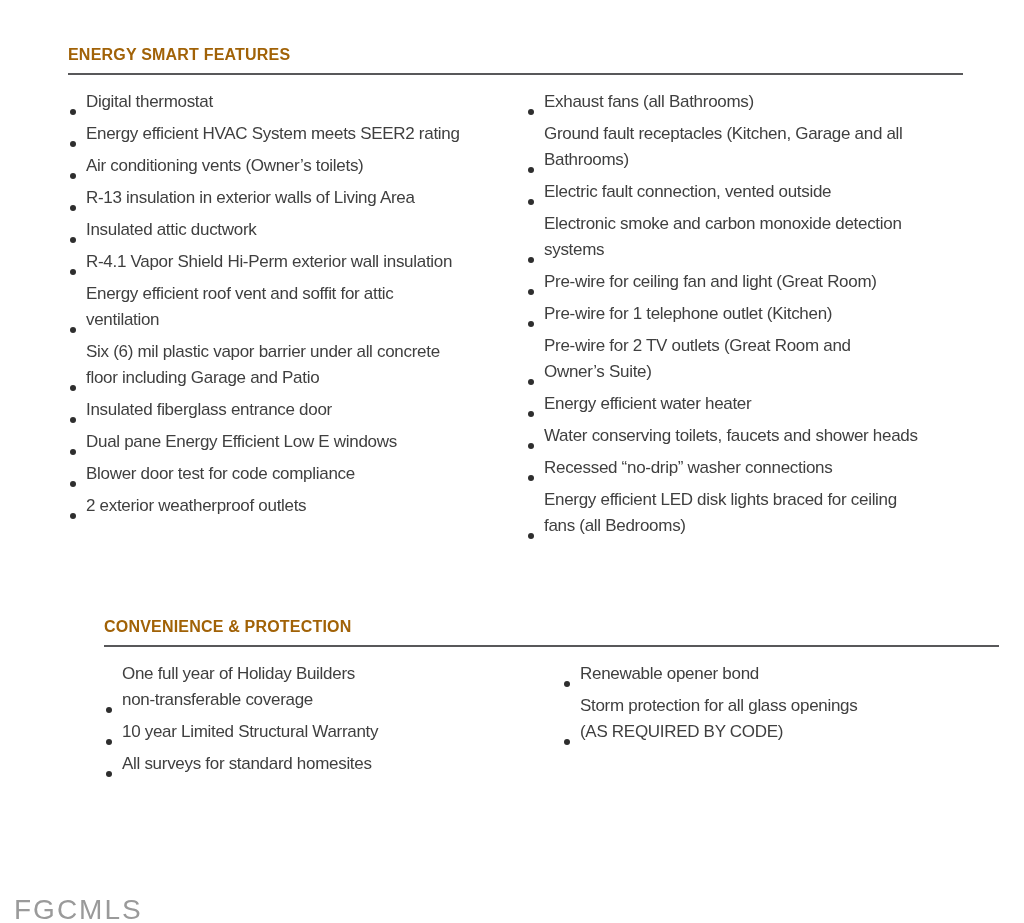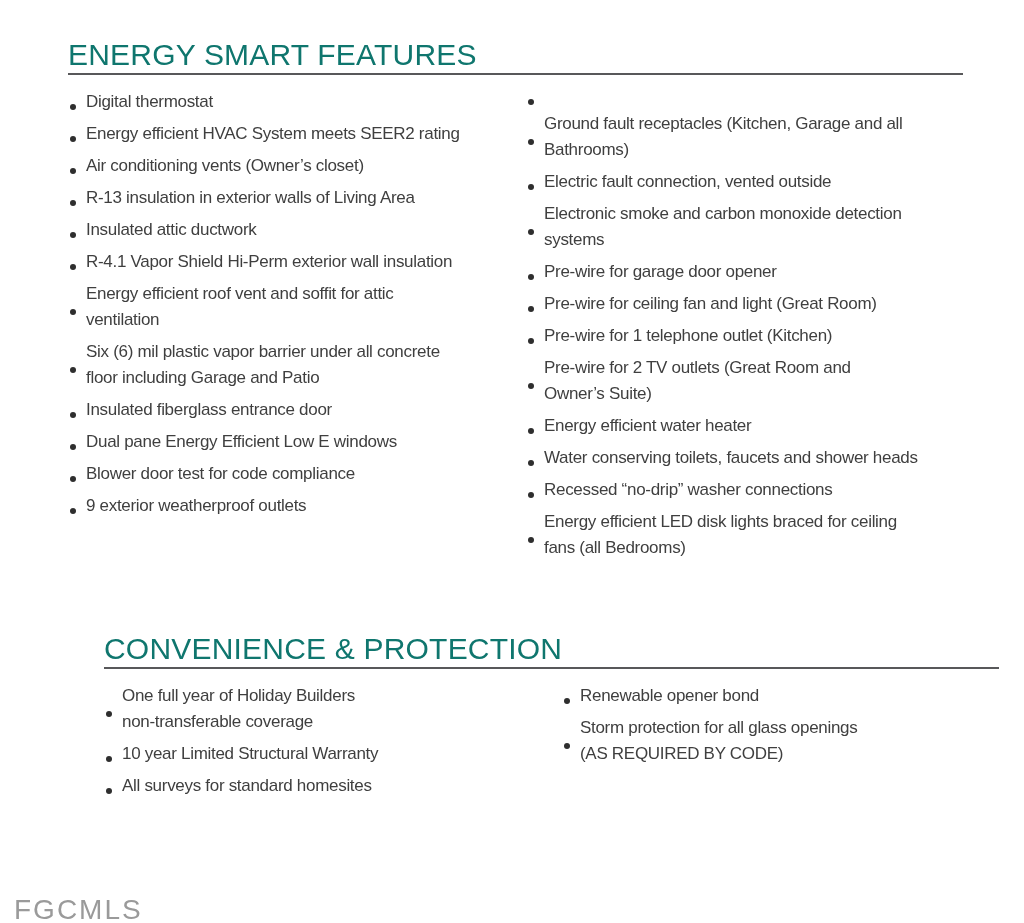--- a/index.html
+++ b/index.html
@@ -14,44 +14,44 @@
     font-family: "Liberation Sans", sans-serif;
     color: #3f3f3f;
     overflow: hidden;
   }
   .page {
     padding: 42px 60px 0 68px;
     position: relative;
   }
   .section-title {
     margin: 0 0 5px 0;
-    font-size: 30px;
+    font-size: 16px;
     line-height: 26px;
-    font-weight: normal;
-    color: #0f766e;
+    font-weight: bold;
+    color: #a16207;
     letter-spacing: 0.2px;
   }
   .rule {
     width: 895px;
     height: 0;
     border-top: 2px solid #58585a;
   }
   .cols {
     display: grid;
     grid-template-columns: 458px 1fr;
     margin-top: 14px;
   }
   ul.feature-list {
     list-style: none;
     margin: 0;
     padding: 0;
   }
   ul.feature-list li {
     display: flex;
-    align-items: center;
+    align-items: flex-end;
     margin: 0 0 6px 0;
     font-size: 17px;
     line-height: 26px;
     letter-spacing: -0.3px;
   }
   .dot {
     flex: none;
     width: 6px;
     height: 6px;
     border-radius: 50%;
@@ -88,21 +88,21 @@
       <li>
           <span class="dot"></span>
           <span class="txt">Digital thermostat</span>
         </li>
           <li>
           <span class="dot"></span>
           <span class="txt">Energy efficient HVAC System meets SEER2 rating</span>
         </li>
           <li>
           <span class="dot"></span>
-          <span class="txt">Air conditioning vents (Owner’s closet)</span>
+          <span class="txt">Air conditioning vents (Owner’s toilets)</span>
         </li>
           <li>
           <span class="dot"></span>
           <span class="txt">R-13 insulation in exterior walls of Living Area</span>
         </li>
           <li>
           <span class="dot"></span>
           <span class="txt">Insulated attic ductwork</span>
         </li>
           <li>
@@ -126,45 +126,42 @@
           <li>
           <span class="dot"></span>
           <span class="txt">Dual pane Energy Efficient Low E windows</span>
         </li>
           <li>
           <span class="dot"></span>
           <span class="txt">Blower door test for code compliance</span>
         </li>
           <li>
           <span class="dot"></span>
-          <span class="txt">9 exterior weatherproof outlets</span>
-        </li>
-        </ul>
-      <ul class="feature-list">
-
-      <li>
-          <span class="dot"></span>
+          <span class="txt">2 exterior weatherproof outlets</span>
+        </li>
+        </ul>
+      <ul class="feature-list">
+
+      <li>
+          <span class="dot"></span>
+          <span class="txt">Exhaust fans (all Bathrooms)</span>
         </li>
           <li>
           <span class="dot"></span>
           <span class="txt">Ground fault receptacles (Kitchen, Garage and all
 Bathrooms)</span>
         </li>
           <li>
           <span class="dot"></span>
           <span class="txt">Electric fault connection, vented outside</span>
         </li>
           <li>
           <span class="dot"></span>
           <span class="txt">Electronic smoke and carbon monoxide detection
 systems</span>
-        </li>
-          <li>
-          <span class="dot"></span>
-          <span class="txt">Pre-wire for garage door opener</span>
         </li>
           <li>
           <span class="dot"></span>
           <span class="txt">Pre-wire for ceiling fan and light (Great Room)</span>
         </li>
           <li>
           <span class="dot"></span>
           <span class="txt">Pre-wire for 1 telephone outlet (Kitchen)</span>
         </li>
           <li>

